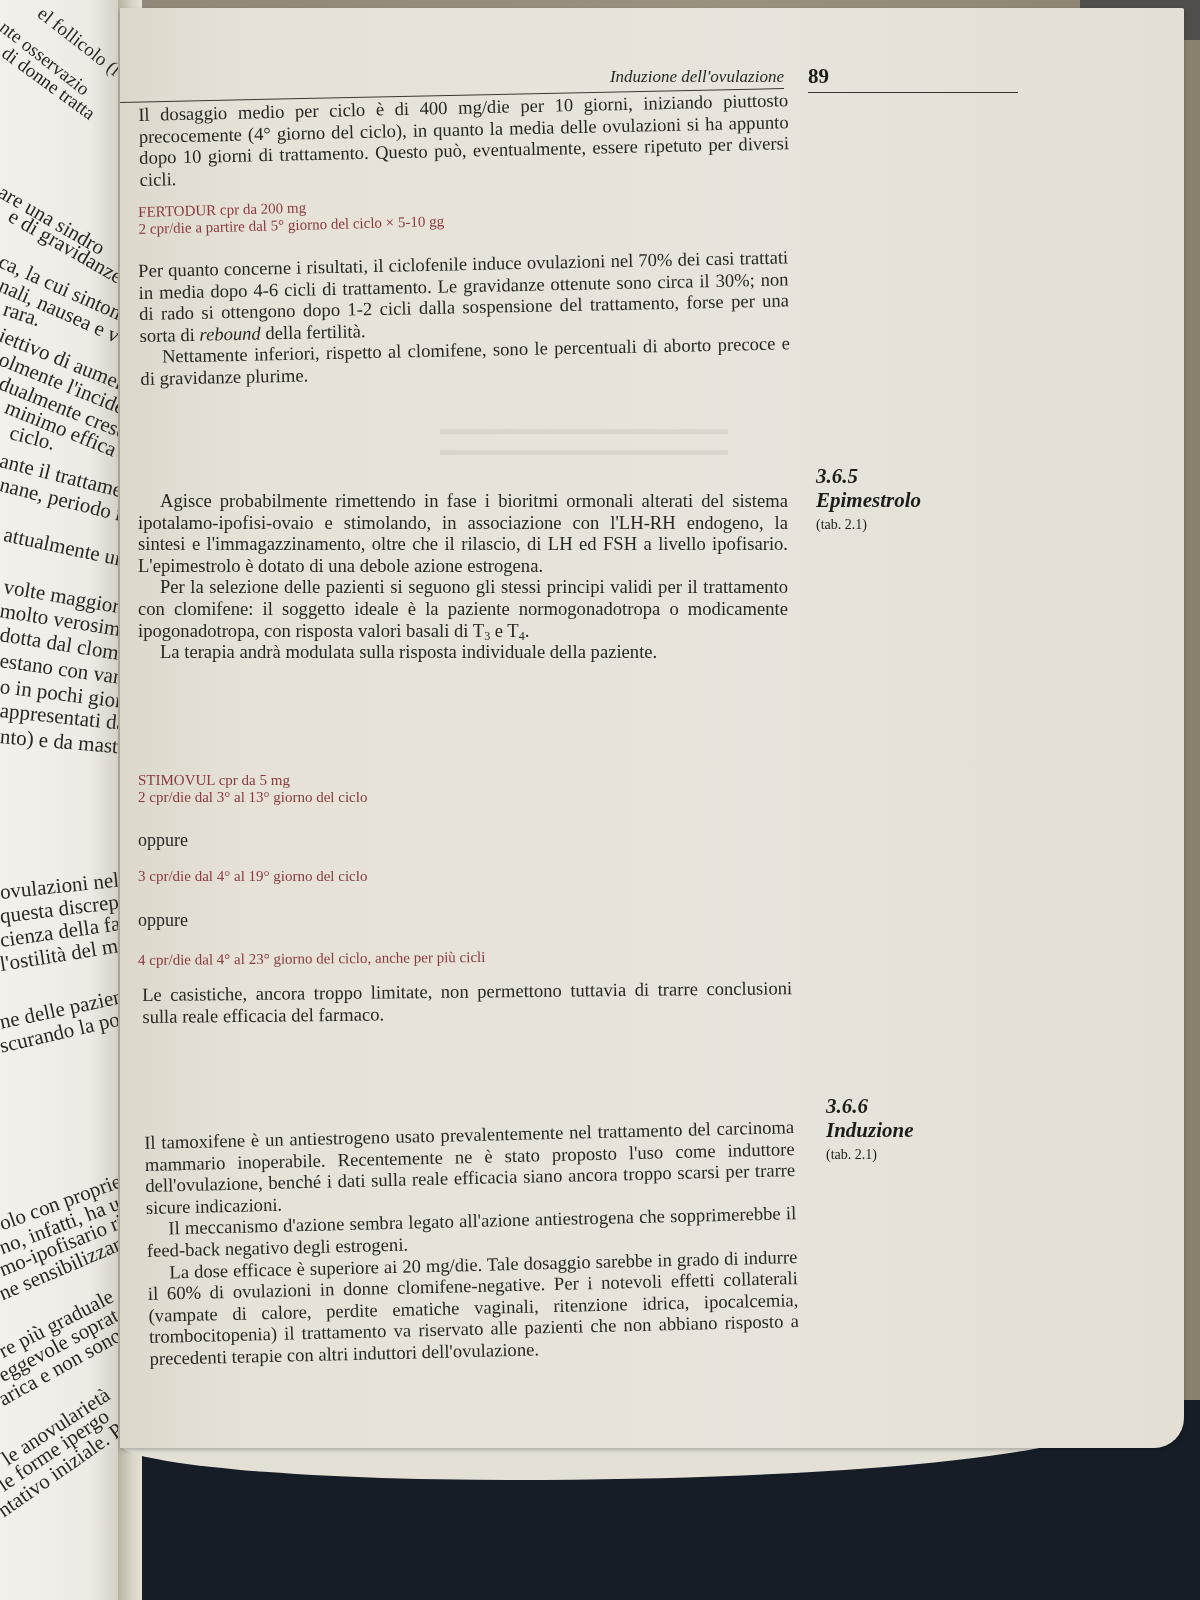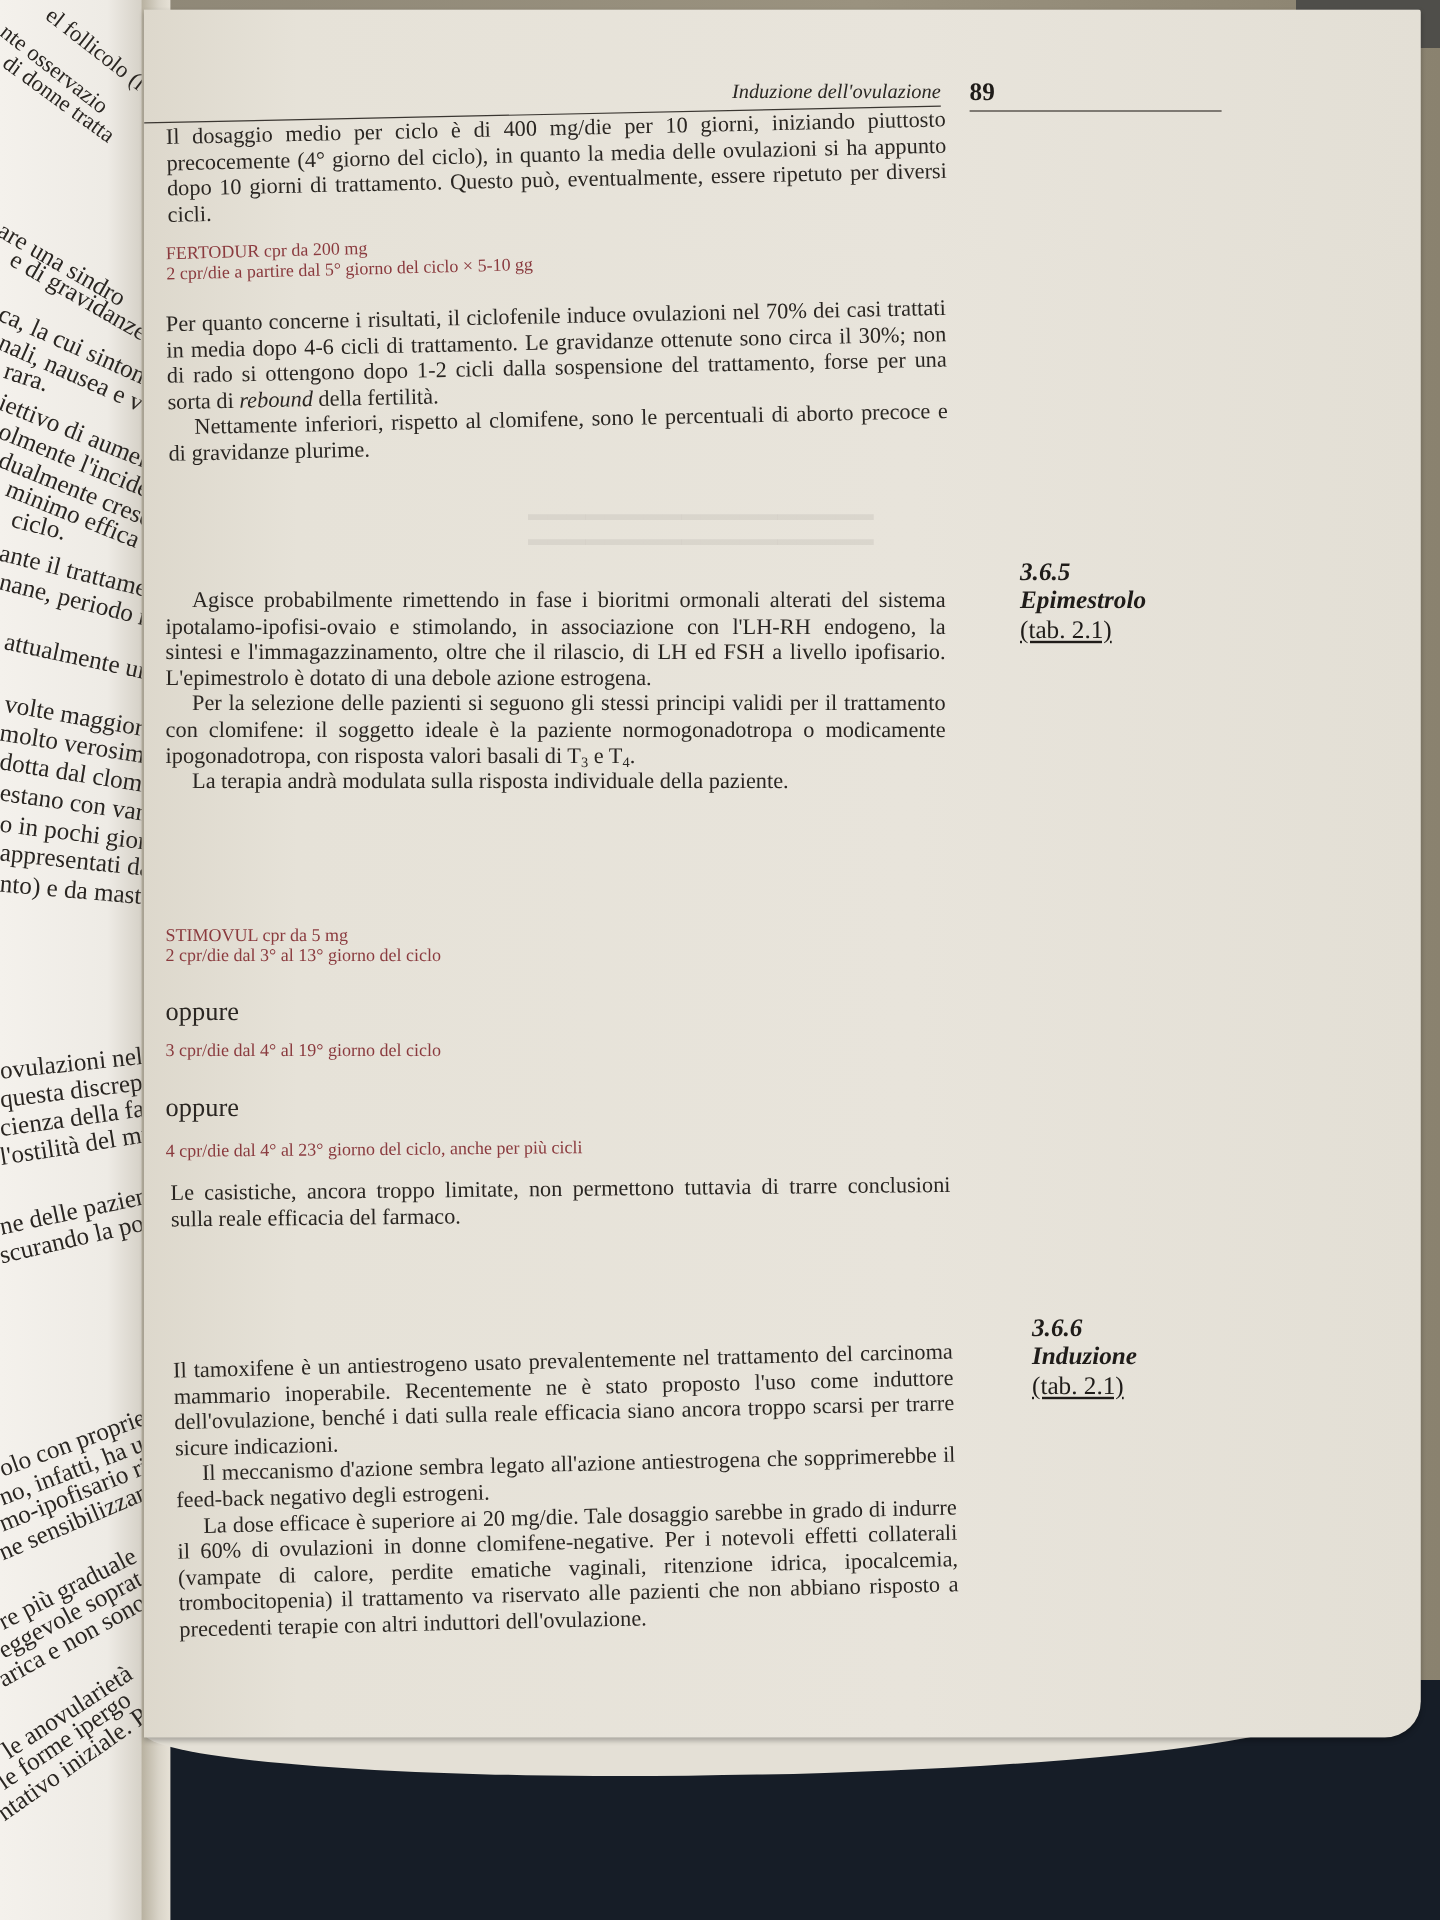--- a/index.html
+++ b/index.html
@@ -40,28 +40,28 @@
   .rh-title { position: absolute; right: 324px; top: 3px; font-style: italic; font-size: 17px; color: #2b2824; }
   .rh-page { position: absolute; left: 688px; top: 0; font-weight: bold; font-size: 21px; color: #1f1c19; }
   .rh-rule-left { position: absolute; left: 0; top: 24px; width: 664px; height: 0; border-top: 1.5px solid #3a3631;
     transform: rotate(-1.2deg); transform-origin: right center; }
   .rh-rule-right { position: absolute; left: 688px; top: 28px; width: 210px; border-top: 1.5px solid #3a3631; }
 
   .block { position: absolute; left: 18px; width: 650px; color: #2a2622; }
   .p { font-size: 18.6px; line-height: 21.6px; text-align: justify; text-align-last: left; margin: 0; }
   .p.indent { text-indent: 22px; }
   .rx { color: #8a3a3e; font-size: 15px; line-height: 17px; margin: 0; }
-  .or { font-size: 22px; color: #2a2622; margin: 0; }
+  .or { font-size: 18px; color: #2a2622; margin: 0; }
   .em { font-style: italic; }
   sub { font-size: 12px; vertical-align: -3px; line-height: 0; }
 
-  .side { position: absolute; left: 696px; color: #1f1c19; margin-left: 34px; }
+  .side { position: absolute; left: 696px; color: #1f1c19; }
   .side .num { font-weight: bold; font-style: italic; font-size: 21px; line-height: 24px; }
   .side .ttl { font-weight: bold; font-style: italic; font-size: 21px; line-height: 24px; }
-  .side .ref { font-size: 21px; line-height: 26px; text-decoration: underline; }
+  .side .ref { font-size: 14px; line-height: 26px; }
 
   .show-through { position: absolute; color: rgba(60,55,50,0.08); font-size: 16px; line-height: 21px; }
 </style>
 </head>
 <body>
 
 <div class="bg-top"></div>
 <div class="bg-corner"></div>
 <div class="bg-dark"></div>
 

